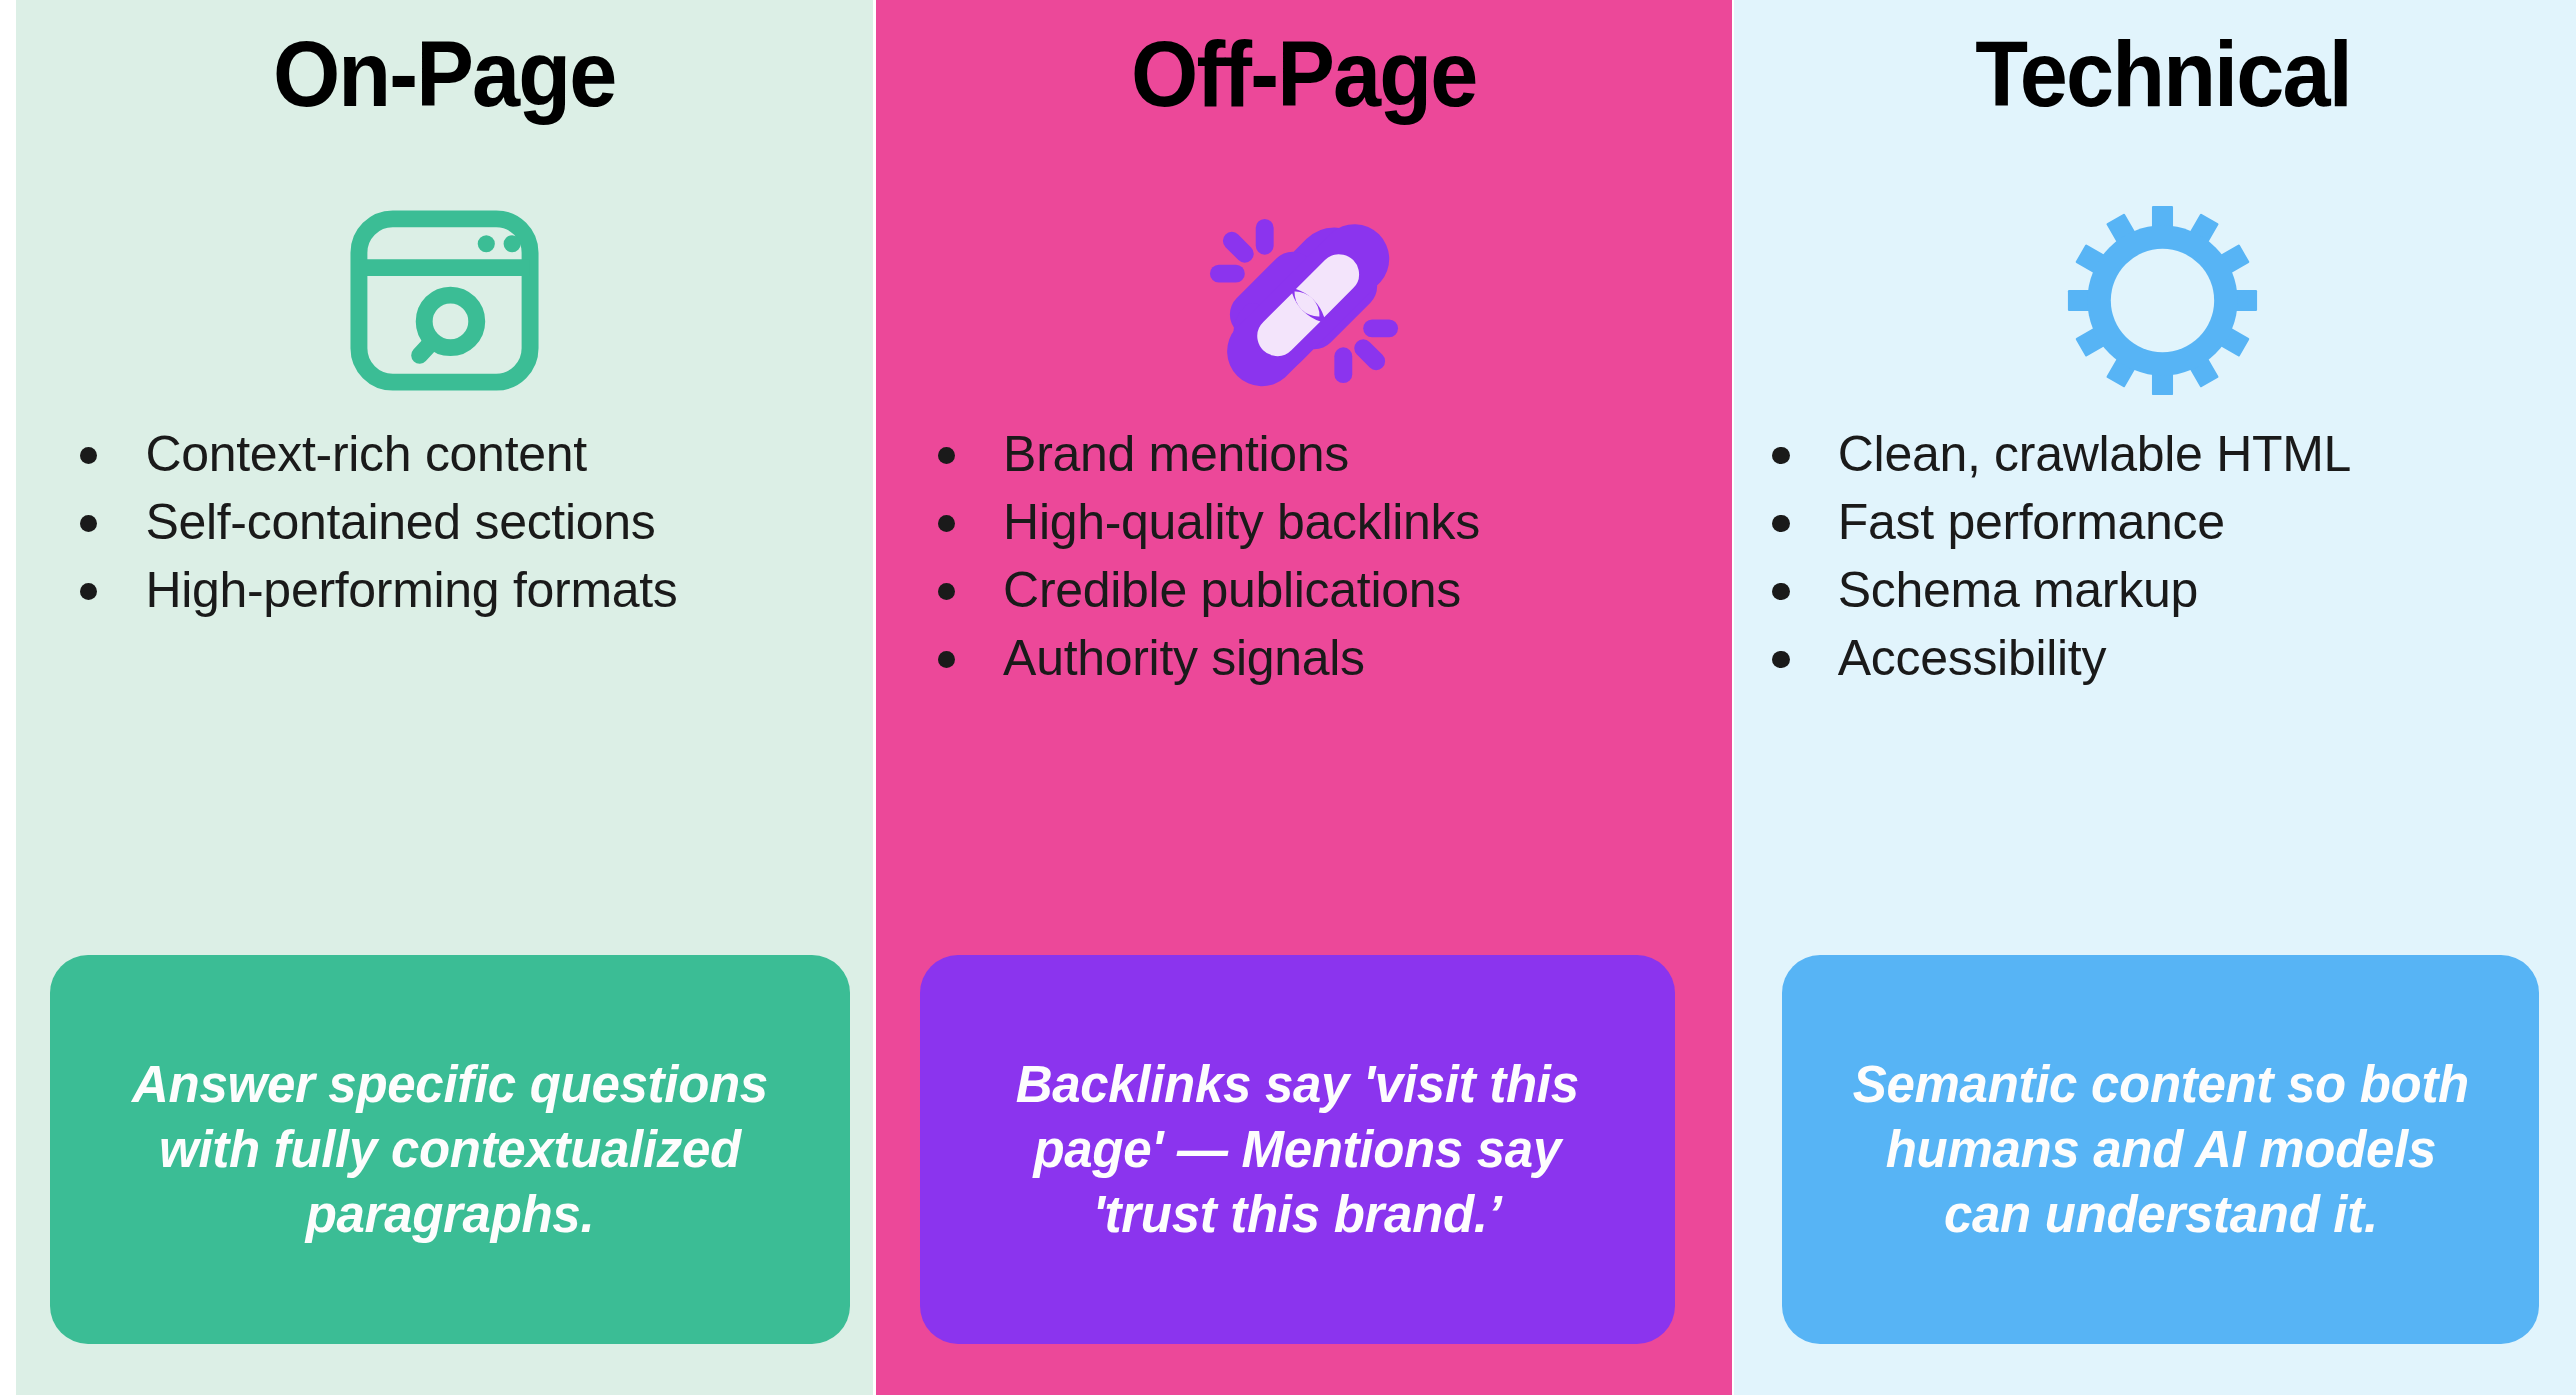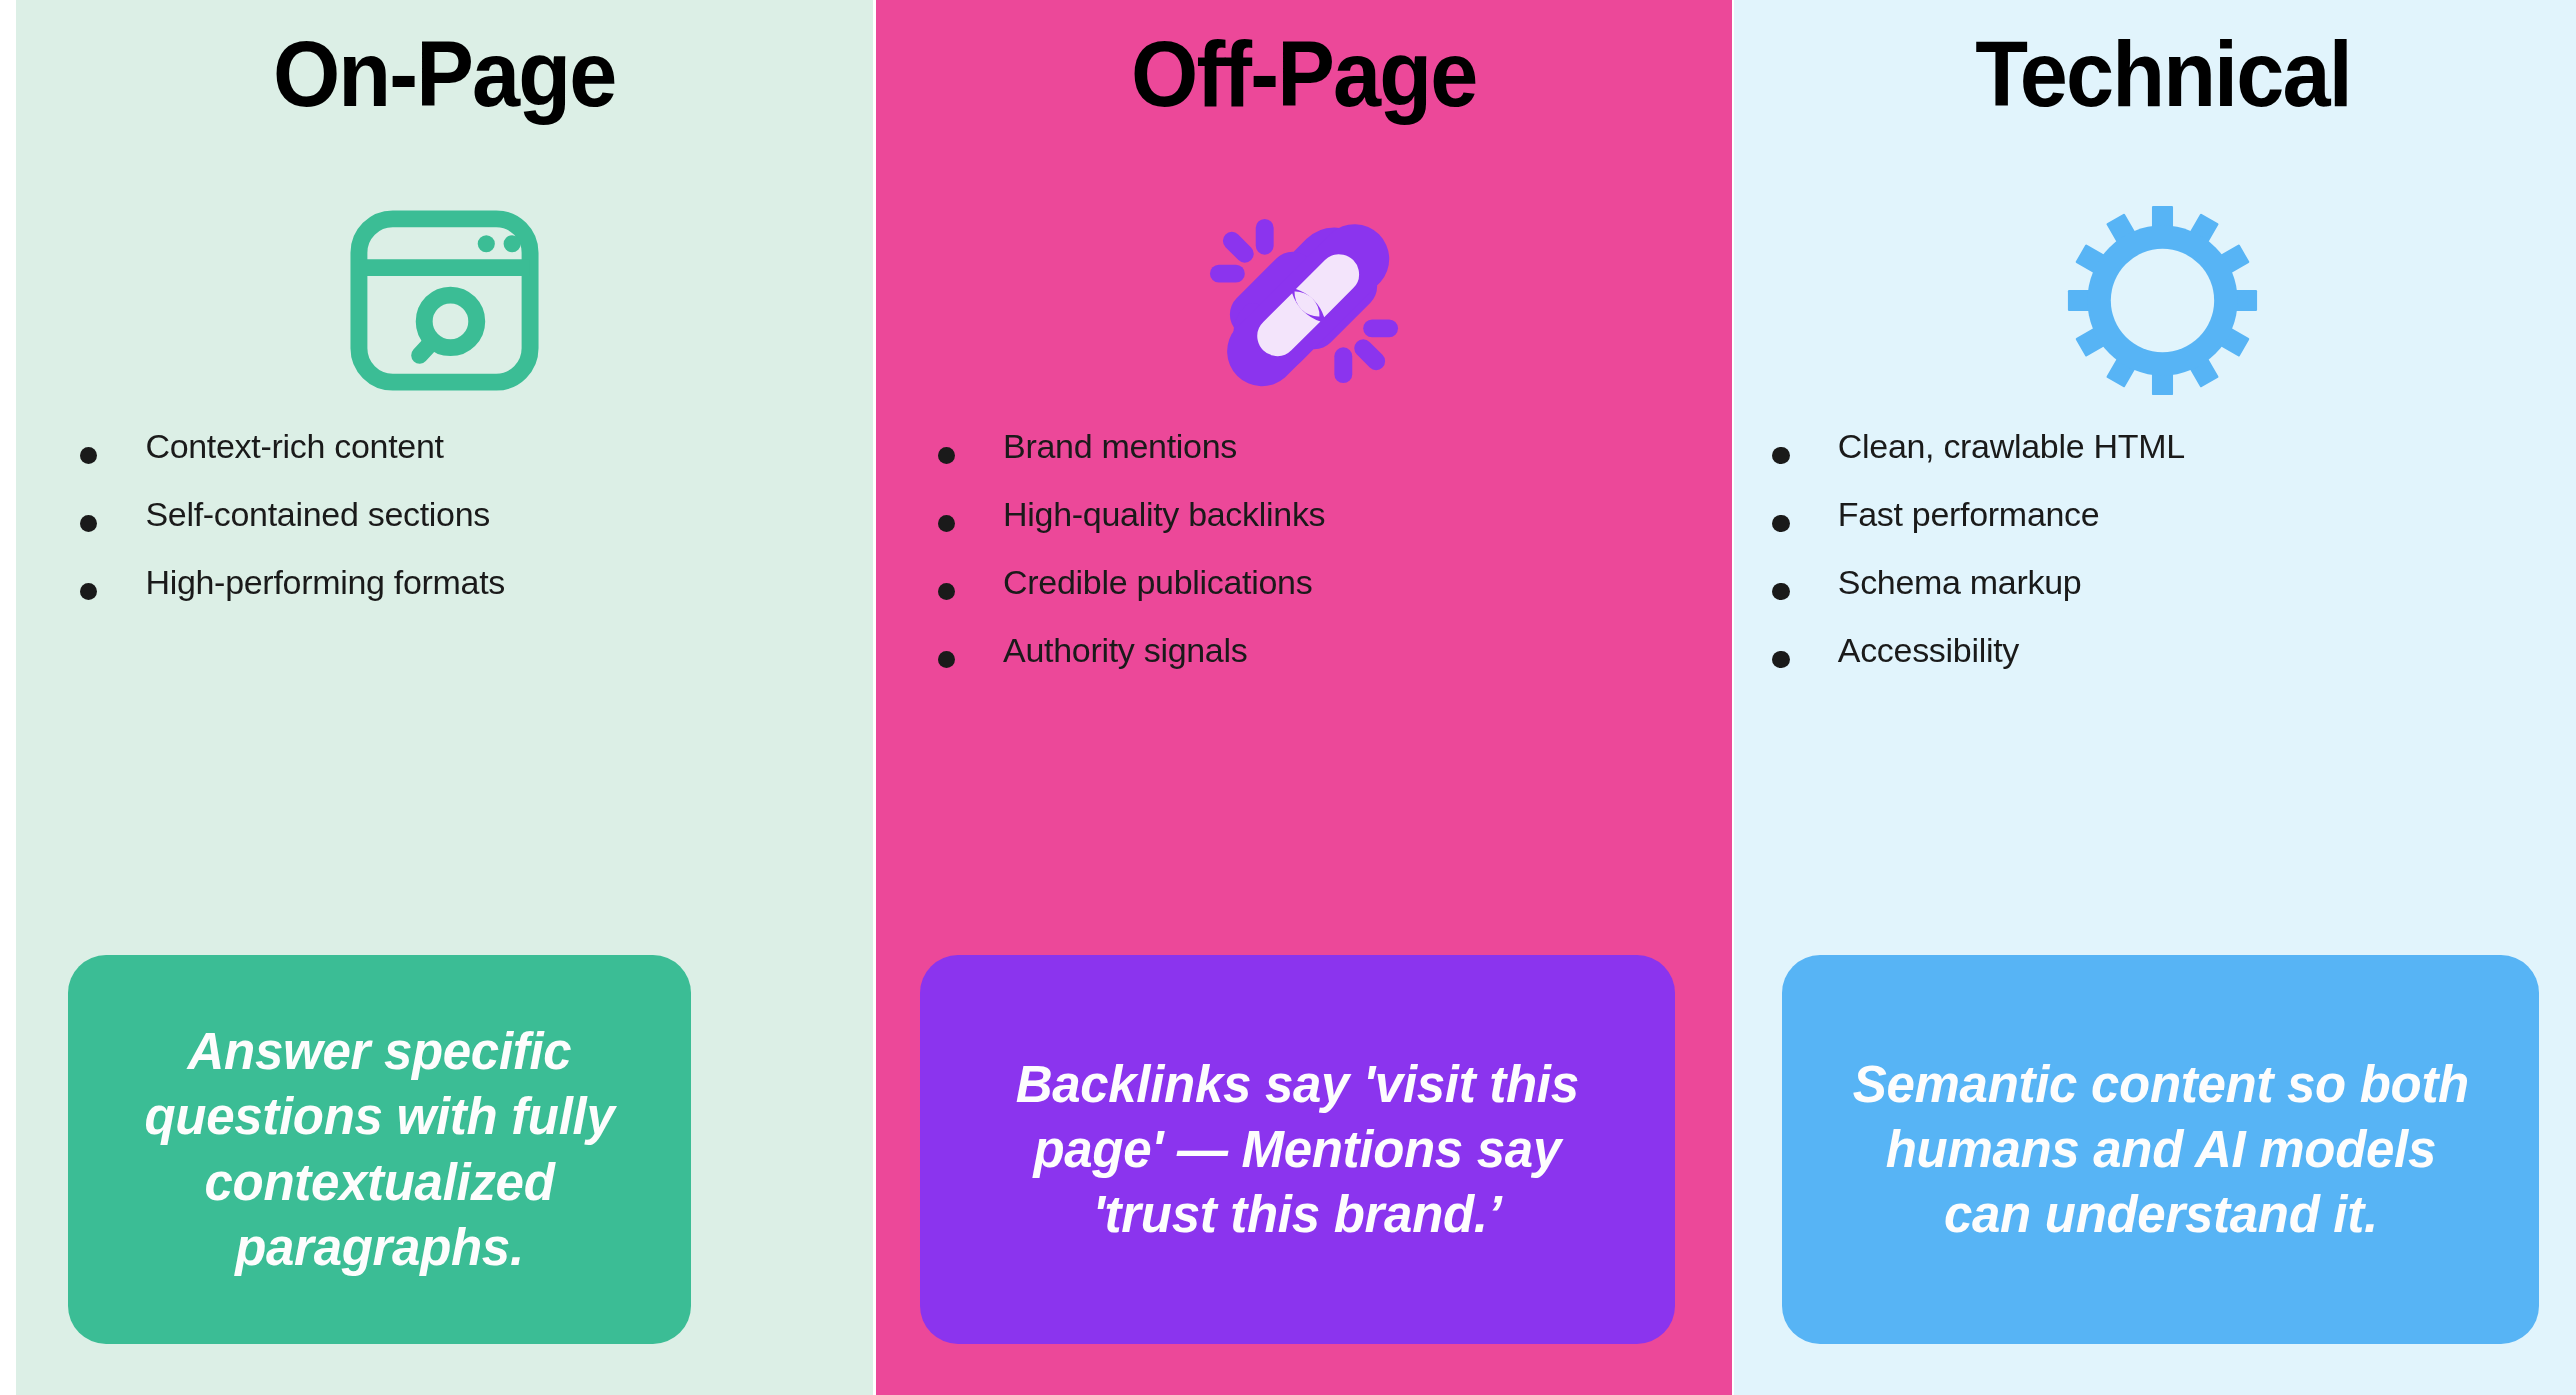--- a/index.html
+++ b/index.html
@@ -86,34 +86,34 @@
     flex: 0 0 auto;
     width: 17.4px;
     height: 17.4px;
     border-radius: 50%;
     background: #1a1a1a;
     margin-top: 17.4px;
     margin-right: 48px;
   }
   .bullet-text {
     font-family: "Liberation Sans Narrow", "Liberation Sans", "DejaVu Sans", sans-serif;
-    font-size: 34px;
+    font-size: 50px;
     line-height: 1.0;
     color: #1a1a1a;
     white-space: nowrap;
     font-weight: 400;
     letter-spacing: -0.3px;
   }
 
   
   .callout {
     position: absolute;
-    left: 52px;
+    left: 34px;
     top: 955px;
-    width: 623px;
+    width: 800px;
     height: 389px;
     border-radius: 38px;
     box-sizing: border-box;
     display: flex;
     align-items: center;
     justify-content: center;
     padding: 16px 60px;
   }
   .callout-text {
     font-family: "Liberation Sans Narrow", "Liberation Sans", "DejaVu Sans", sans-serif;

